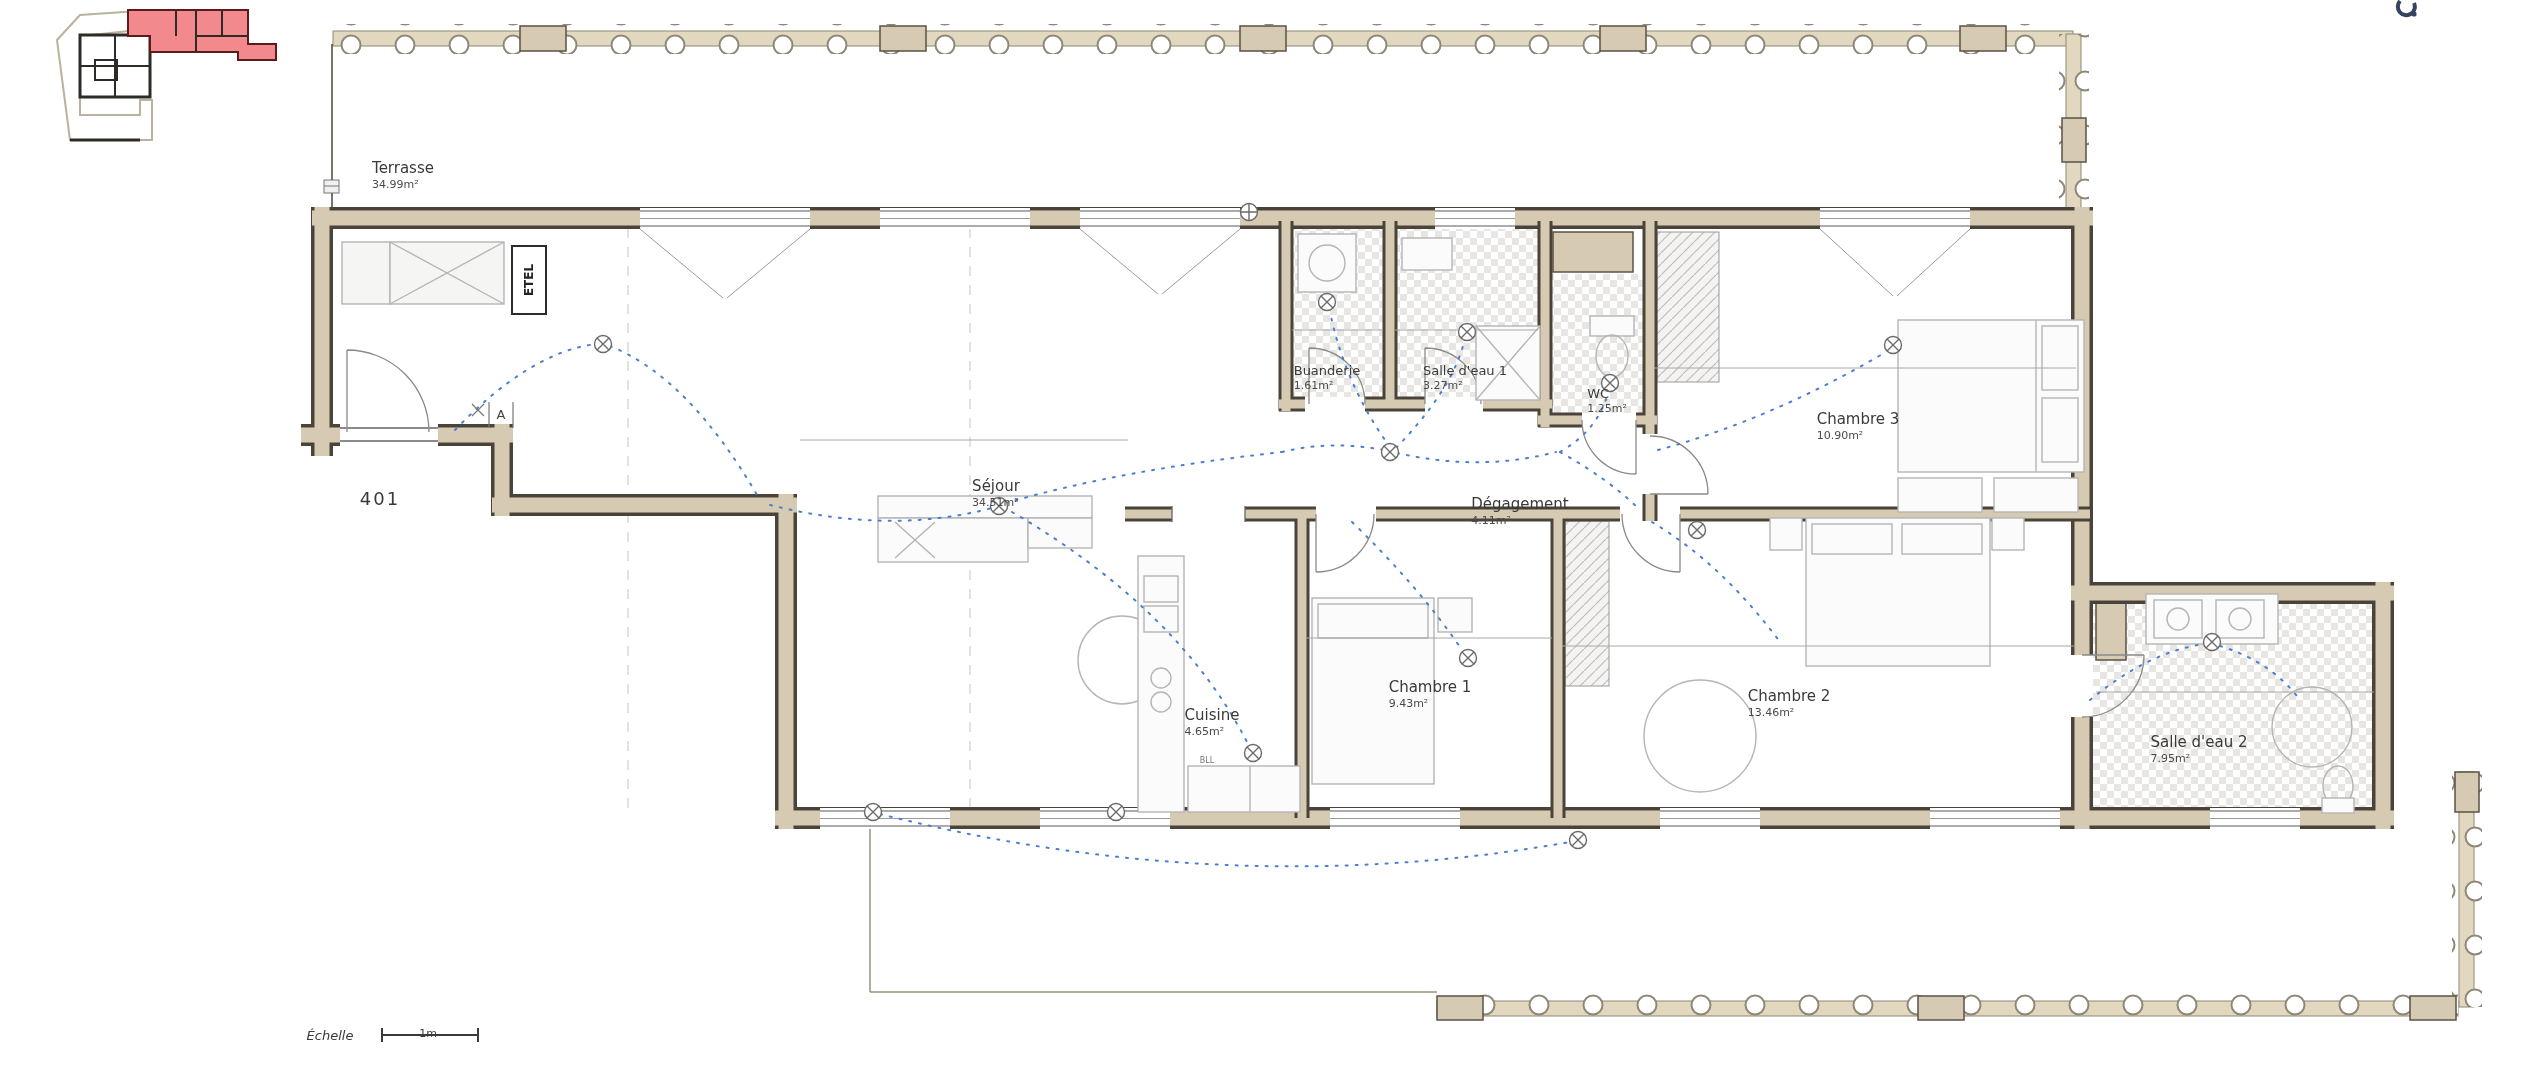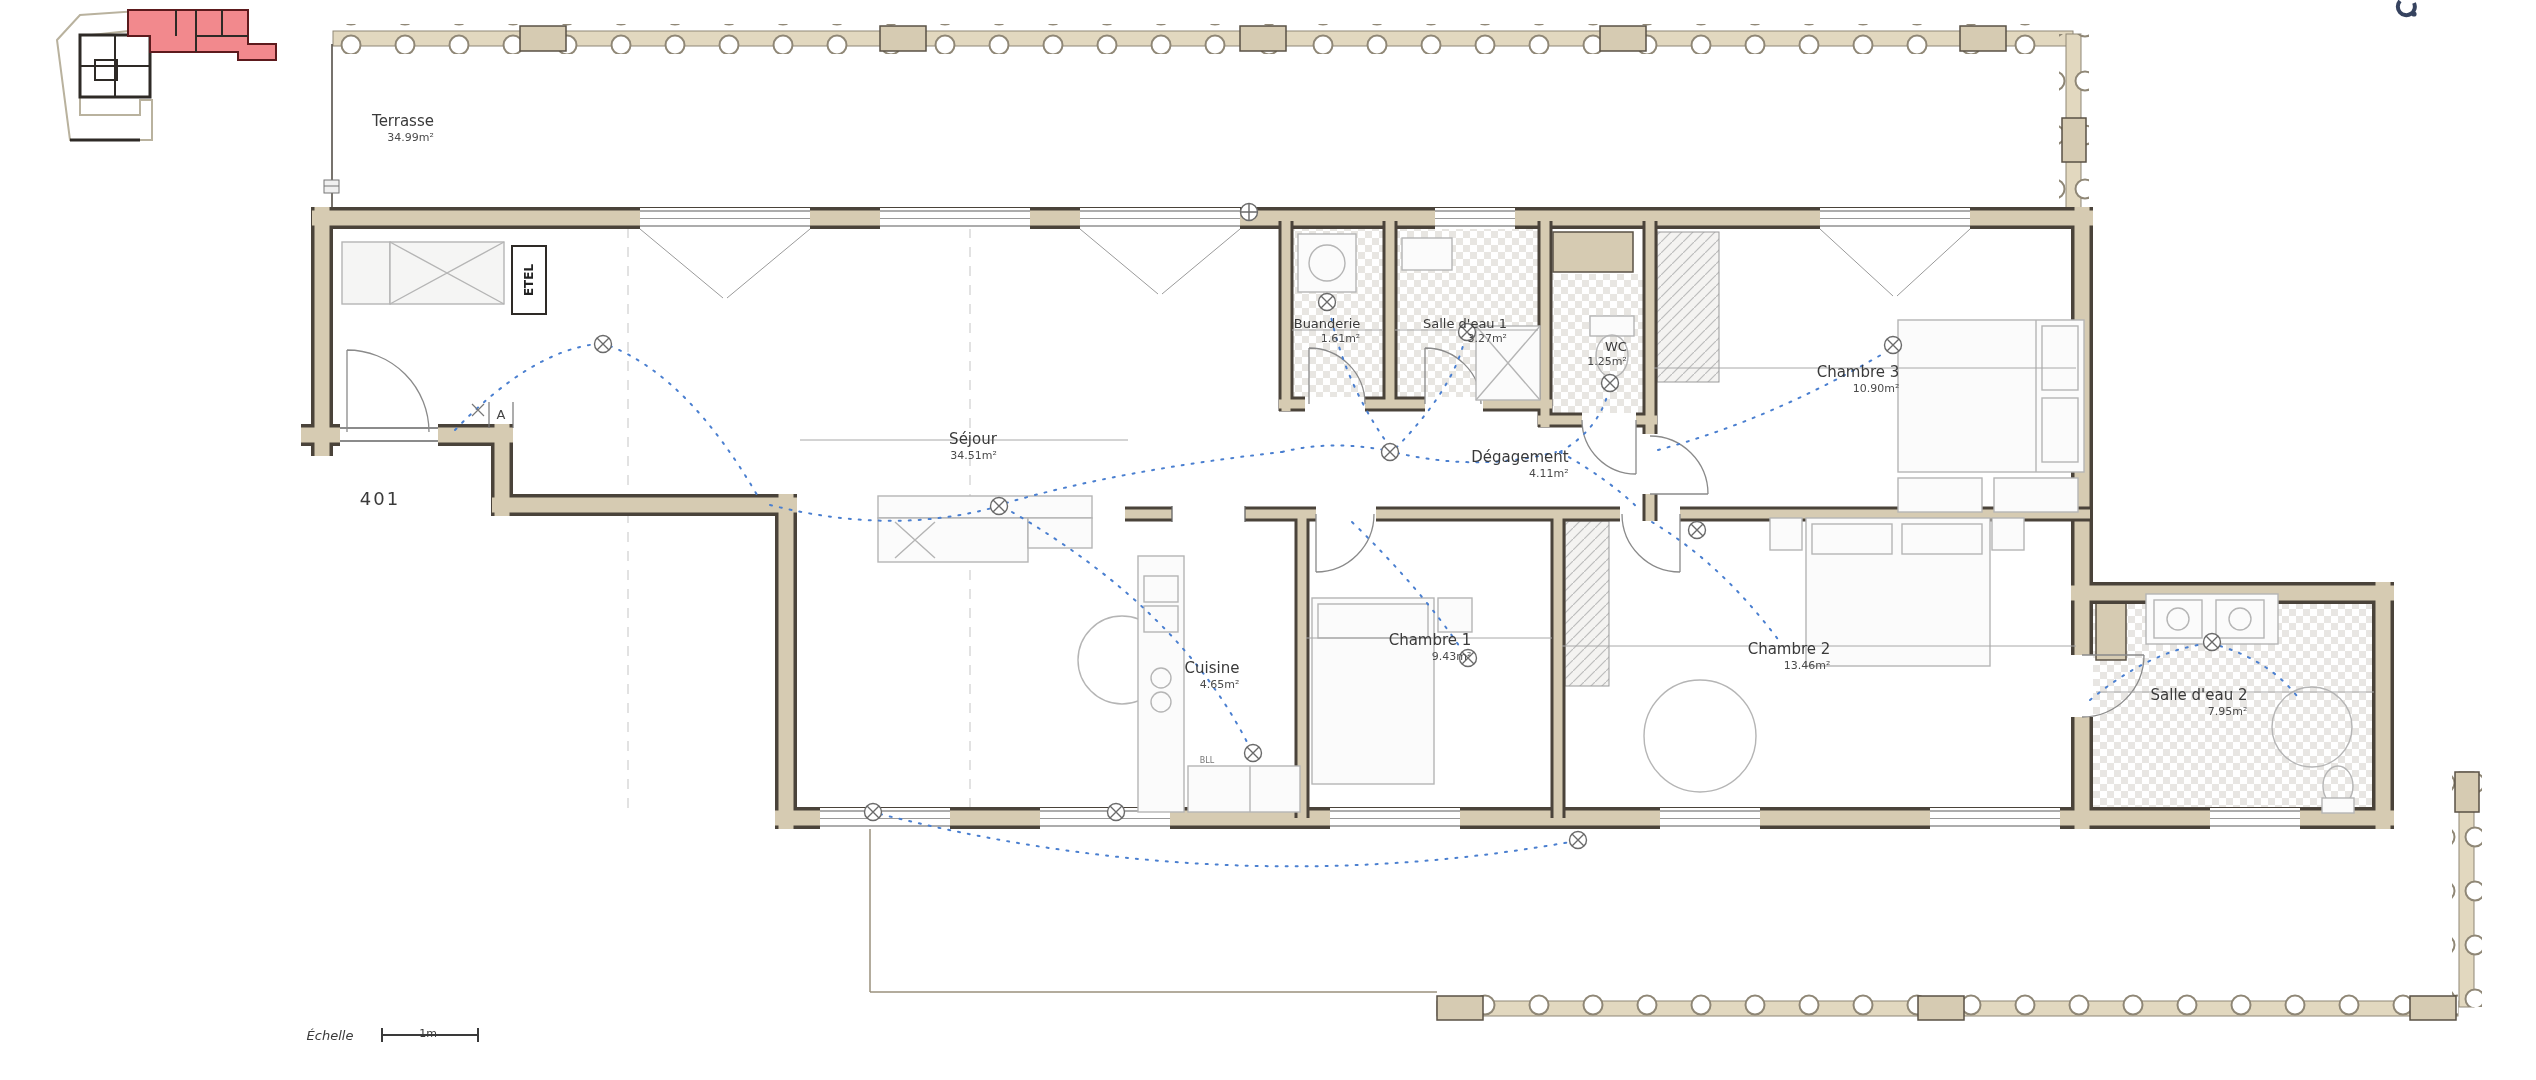--- a/index.html
+++ b/index.html
@@ -1,20 +1,20 @@
 <!DOCTYPE html>
 <html><head>
 <meta charset="utf-8">
 <style>
   html,body{margin:0;padding:0;background:#fff;}
   #canvas{position:relative;width:2536px;height:1080px;background:#fff;overflow:hidden;
           font-family:"DejaVu Sans", sans-serif;}
   #plan-svg{position:absolute;left:0;top:0;}
-  .room-label{position:absolute;transform:translate(-50%,-50%);text-align:right;
-              color:#3a3a3a;white-space:nowrap;line-height:1.25;pointer-events:none;}
+  .room-label{position:absolute;transform:translate(-50%,-50%);text-align:left;
+              color:#3a3a3a;white-space:nowrap;line-height:1.25;pointer-events:none;margin-top:47px;}
   .room-label .rname{font-size:15px;}
   .room-label .rarea{font-size:11px;color:#4a4a4a;}
   .small-label{position:absolute;transform:translate(-50%,-50%);color:#3a3a3a;white-space:nowrap;}
   #unit-number{font-size:18px;letter-spacing:2px;margin-top:26px;}
   #etel-label{font-size:12px;font-weight:bold;transform:translate(-50%,-50%) rotate(-90deg);color:#222;}
   #marker-a{font-size:13px;color:#444;}
   #kitchen-note{font-size:8px;color:#777;padding-left:16px;}
   #scale-label{font-size:13px;color:#3a3a3a;font-style:italic;}
   #scale-len{font-size:11px;color:#3a3a3a;margin-top:12px;}
 </style>
@@ -343,21 +343,21 @@
 
   <g stroke="#3a3a3a" stroke-width="2" fill="none">
     <path d="M382 1035 H478 M382 1028 V1042 M478 1028 V1042"></path>
   </g>
 </svg>
 
 <div class="room-label" style="left:403px;top:128px">
   <div class="rname">Terrasse</div>
   <div class="rarea">34.99m²</div>
 </div>
-<div class="room-label" style="left:973px;top:446px">
+<div class="room-label" style="left:996px;top:446px">
   <div class="rname">Séjour</div>
   <div class="rarea">34.51m²</div>
 </div>
 <div class="room-label" style="left:1327px;top:331px">
   <div class="rname" style="font-size:13px">Buanderie</div>
   <div class="rarea">1.61m²</div>
 </div>
 <div class="room-label" style="left:1465px;top:331px">
   <div class="rname" style="font-size:13px">Salle d'eau 1</div>
   <div class="rarea">3.27m²</div>

